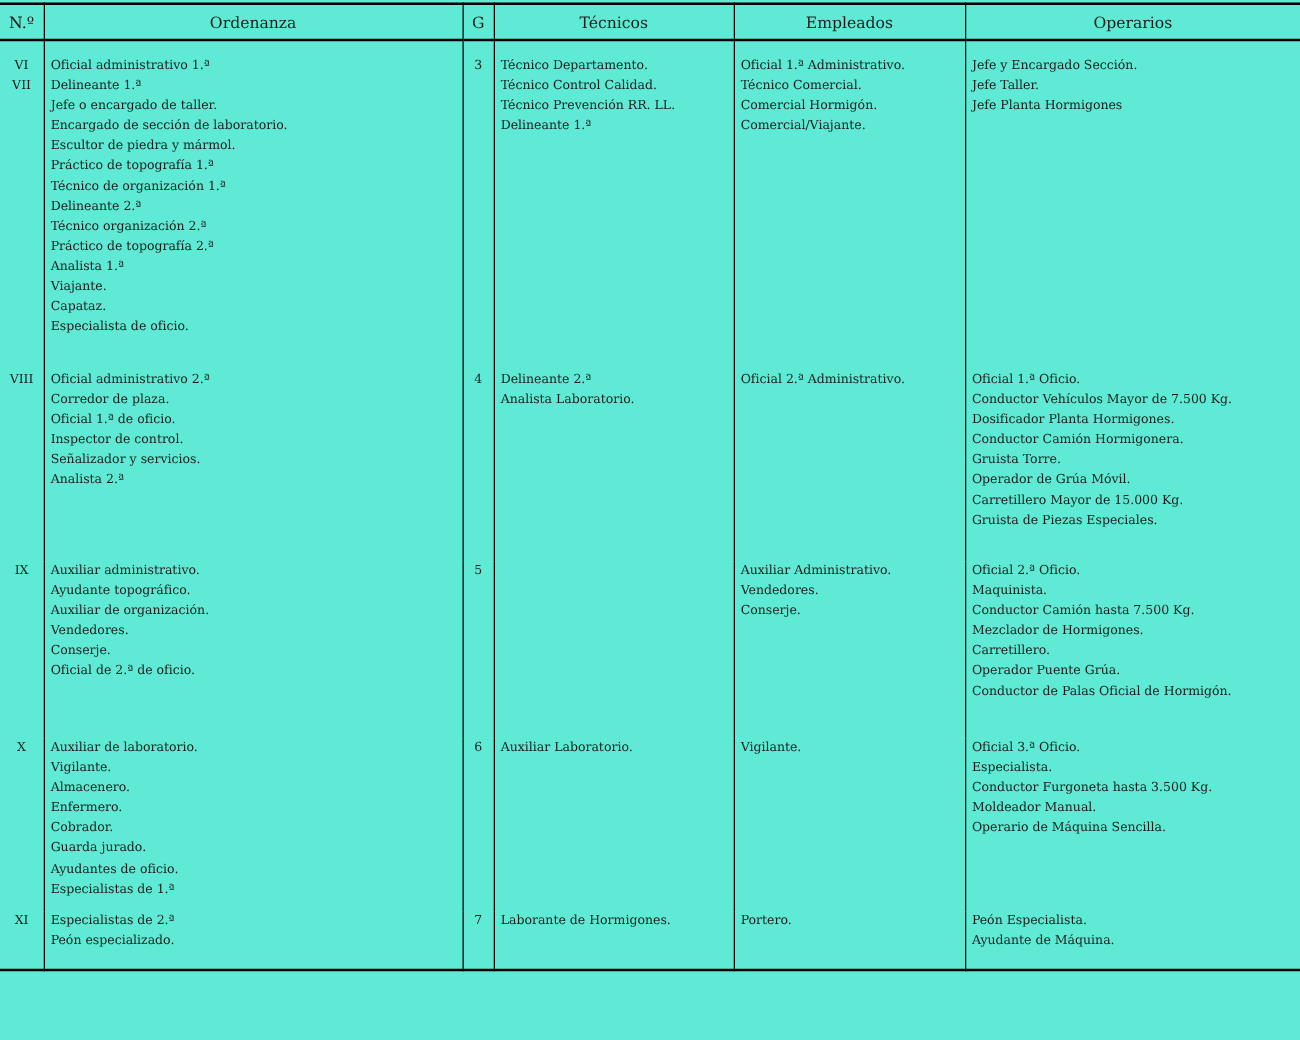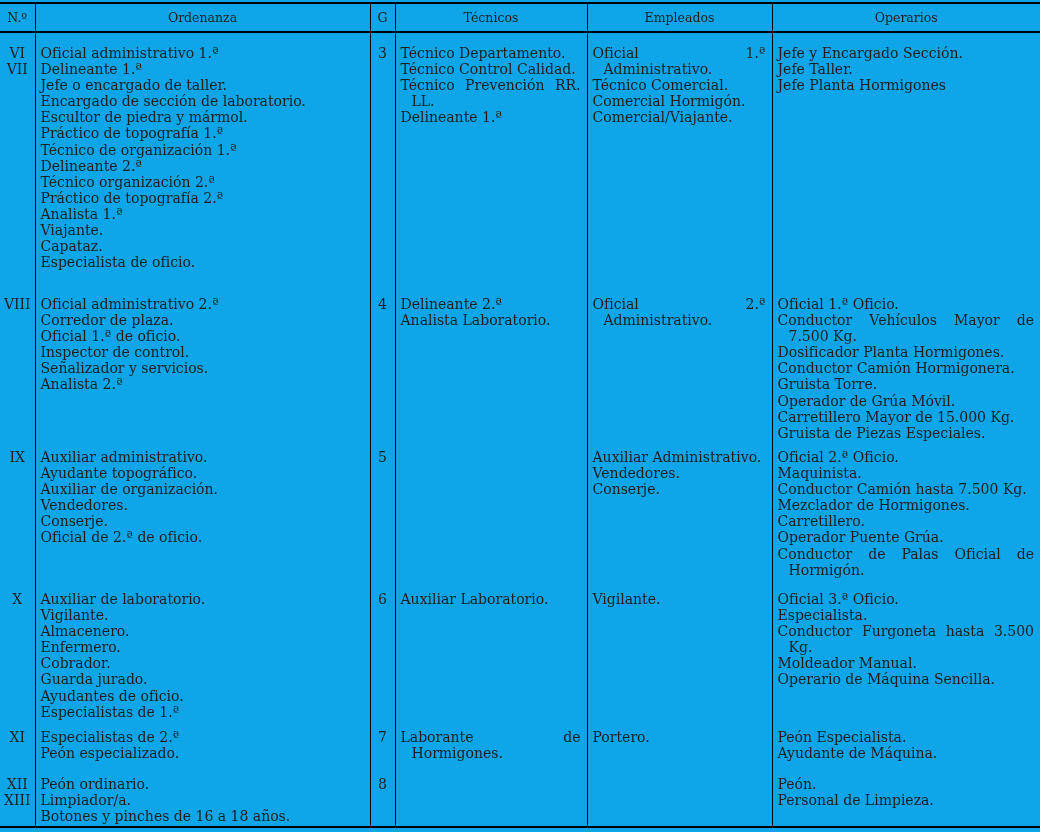--- a/index.html
+++ b/index.html
@@ -4,21 +4,21 @@
 <style>
   html, body {
     margin: 0;
     padding: 0;
     background: #ffffff;
     width: 1040px;
   }
   .page {
     width: 1040px;
     height: 832px;
-    background: #0ea5e9;
+    background: #5eead4;
     box-sizing: border-box;
     padding-top: 2px;
     overflow: hidden;
   }
   table.grid {
     border-collapse: collapse;
     table-layout: fixed;
     width: 1040px;
     border-top: 2px solid #000;
     border-bottom: 2px solid #000;
@@ -43,21 +43,21 @@
     border-bottom: 2px solid #000;
     font-size: 12.5px;
     font-weight: normal;
     text-align: center;
     vertical-align: middle;
     padding: 0 2px;
   }
   tbody td {
     vertical-align: top;
     padding: 0 6px 0 5px;
-    font-size: 14px;
+    font-size: 10px;
     line-height: 16.1px;
   }
   tbody td.center {
     text-align: center;
     padding-left: 1px;
     padding-right: 1px;
   }
   tbody td p {
     margin: 0;
     padding-left: 11px;
@@ -253,35 +253,15 @@
             <p>Laborante de Hormigones.</p>
           </td>
           <td>
             <p>Portero.</p>
           </td>
           <td>
             <p>Peón Especialista.</p>
             <p>Ayudante de Máquina.</p>
           </td>
         </tr>
-        <tr>
-          <td class="center">
-            <p>XII</p>
-            <p>XIII</p>
-          </td>
-          <td>
-            <p>Peón ordinario.</p>
-            <p>Limpiador/a.</p>
-            <p>Botones y pinches de 16 a 18 años.</p>
-          </td>
-          <td class="center">
-            <p>8</p>
-          </td>
-          <td></td>
-          <td></td>
-          <td>
-            <p>Peón.</p>
-            <p>Personal de Limpieza.</p>
-          </td>
-        </tr>
       </tbody>
   </table>
 </div>
 
 </body></html>

